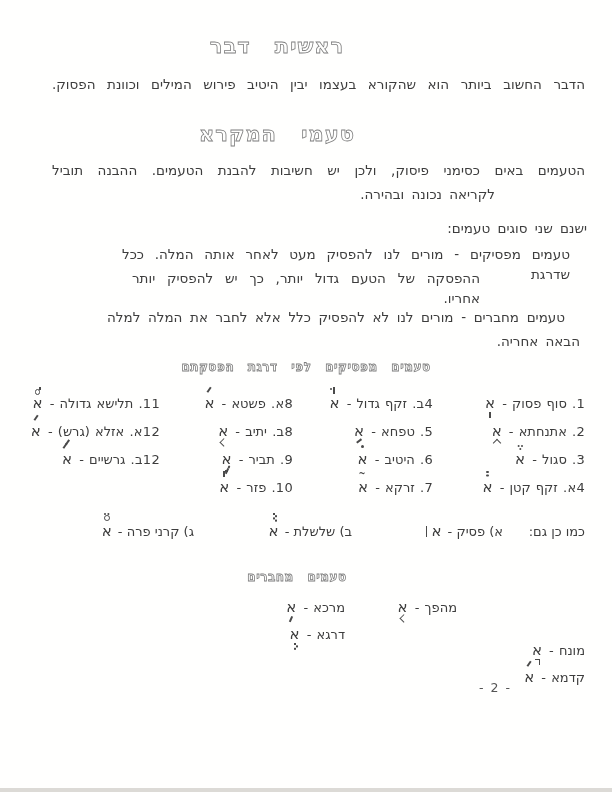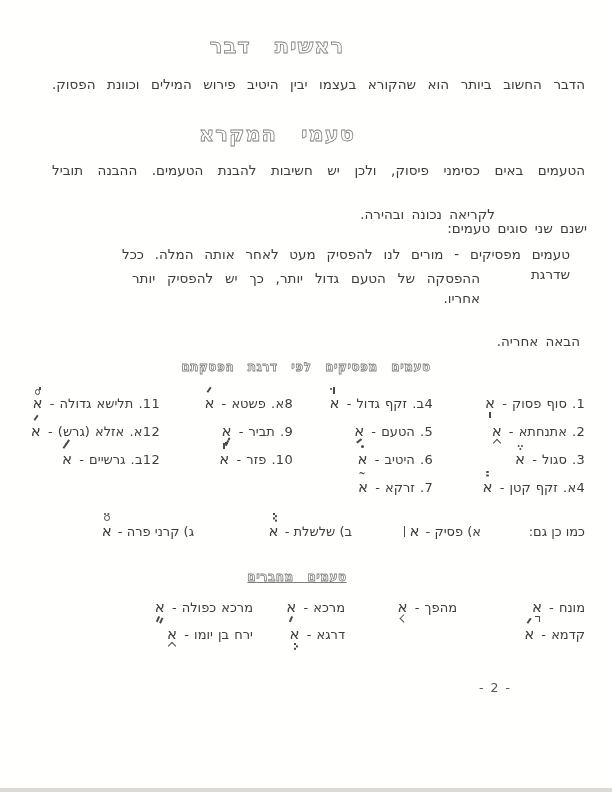--- a/index.html
+++ b/index.html
@@ -73,79 +73,77 @@
 
 <div id="page">
 
   <div class="abs ttl ttl-big" style="top:34px;right:58px;left:0;">ראשית דבר</div>
 
   <div class="abs para jst" style="top:74px;right:27px;left:25px;">הדבר החשוב ביותר הוא שהקורא בעצמו יבין היטיב פירוש המילים וכוונת הפסוק.</div>
 
   <div class="abs ttl ttl-big" style="top:122px;right:58px;left:0;">טעמי המקרא</div>
 
   <div class="abs para jst" style="top:160px;right:27px;left:25px;">הטעמים באים כסימני פיסוק, ולכן יש חשיבות להבנת הטעמים. ההבנה תוביל</div>
-  <div class="abs para ral" style="top:184px;right:117px;left:200px;margin-top:20px;">לקריאה נכונה ובהירה.</div>
+  <div class="abs para ral" style="top:184px;right:117px;left:200px;">לקריאה נכונה ובהירה.</div>
 
   <div class="abs para ral" style="top:218px;right:25px;left:300px;text-align:right;">ישנם שני סוגים טעמים:</div>
 
   <div class="abs para jst" style="top:244px;right:42px;left:95px;">טעמים מפסיקים - מורים לנו להפסיק מעט לאחר אותה המלה. ככל שדרגת</div>
   <div class="abs para jst" style="top:268px;right:132px;left:105px;">ההפסקה של הטעם גדול יותר, כך יש להפסיק יותר אחריו.</div>
 
+  <div class="abs para jst" style="top:307px;right:47px;left:80px;">טעמים מחברים - מורים לנו לא להפסיק כלל אלא לחבר את המלה למלה</div>
   <div class="abs para ctr" style="top:331px;right:32px;left:0;">הבאה אחריה.</div>
 
   <div class="abs ttl ttl-sec" style="top:360px;right:0;left:0;">טעמים מפסיקים לפי דרגת הפסקתם</div>
 
   <div id="disj-table" class="abs" style="top:396px;left:0;right:0;height:118px;">
       <div class="acc-col" style="right: 27px;">
         <div class="acc-cell" dir="rtl"><span class="num">1.</span> <span class="nm">סוף פסוק</span> - <span><span class="ex"><span class="aleph">א</span><i class="mk pos-below sh-barv"></i></span></span></div>
         <div class="acc-cell" dir="rtl"><span class="num">2.</span> <span class="nm">אתנחתא</span> - <span><span class="ex"><span class="aleph">א</span><i class="mk pos-below sh-wedge"></i></span></span></div>
         <div class="acc-cell" dir="rtl"><span class="num">3.</span> <span class="nm">סגול</span> - <span><span class="ex"><span class="aleph">א</span><i class="mk pos-above sh-dots3"></i></span></span></div>
         <div class="acc-cell" dir="rtl"><span class="num">4א.</span> <span class="nm">זקף קטן</span> - <span><span class="ex"><span class="aleph">א</span><i class="mk pos-above lift sh-dots2v"></i></span></span></div>
       </div>
       <div class="acc-col" style="right: 179px;">
         <div class="acc-cell" dir="rtl"><span class="num">4ב.</span> <span class="nm">זקף גדול</span> - <span><span class="ex"><span class="aleph">א</span><i class="mk pos-above lift sh-bardot"></i></span></span></div>
-        <div class="acc-cell" dir="rtl"><span class="num">5.</span> <span class="nm">הטעם</span> - <span><span class="ex"><span class="aleph">א</span><i class="mk pos-below sh-diag"></i></span></span></div>
+        <div class="acc-cell" dir="rtl"><span class="num">5.</span> <span class="nm">טפחא</span> - <span><span class="ex"><span class="aleph">א</span><i class="mk pos-below sh-diag"></i></span></span></div>
         <div class="acc-cell" dir="rtl"><span class="num">6.</span> <span class="nm">היטיב</span> - <span><span class="ex"><span class="aleph">א</span><i class="mk pos-above sh-dot"></i></span></span></div>
         <div class="acc-cell" dir="rtl"><span class="num">7.</span> <span class="nm">זרקא</span> - <span><span class="ex"><span class="aleph">א</span><i class="mk pos-above lift sh-tilde">~</i></span></span></div>
       </div>
       <div class="acc-col" style="right: 319px;">
         <div class="acc-cell" dir="rtl"><span class="num">8א.</span> <span class="nm">פשטא</span> - <span><span class="ex"><span class="aleph">א</span><i class="mk pos-above sh-diagst"></i></span></span></div>
+        <div class="acc-cell" dir="rtl"><span class="num">8ב.</span> <span class="nm">יתיב</span> - <span><span class="ex"><span class="aleph">א</span><i class="mk pos-below sh-chevl"></i></span></span></div>
         <div class="acc-cell" dir="rtl"><span class="num">9.</span> <span class="nm">תביר</span> - <span><span class="ex"><span class="aleph">א</span><i class="mk pos-below sh-tevir"></i></span></span></div>
         <div class="acc-cell" dir="rtl"><span class="num">10.</span> <span class="nm">פזר</span> - <span><span class="ex"><span class="aleph">א</span><i class="mk pos-above lift sh-pazer"></i></span></span></div>
       </div>
       <div class="acc-col" style="right: 452px;">
         <div class="acc-cell" dir="rtl"><span class="num">11.</span> <span class="nm">תלישא גדולה</span> - <span><span class="ex"><span class="aleph">א</span><i class="mk pos-above sh-circstem-l"></i></span></span></div>
         <div class="acc-cell" dir="rtl"><span class="num">12א.</span> <span class="nm">אזלא (גרש)</span> - <span><span class="ex"><span class="aleph">א</span><i class="mk pos-above sh-diagst"></i></span></span></div>
         <div class="acc-cell" dir="rtl"><span class="num">12ב.</span> <span class="nm">גרשיים</span> - <span><span class="ex"><span class="aleph">א</span><i class="mk pos-above sh-diag2"></i></span></span></div>
       </div>
     </div>
 
   <div class="abs" style="top:524px;left:0;right:0;height:22px;">
     <span class="extra" style="right:27px;">כמו כן גם:</span>
-    <span id="extra-slot-0" class="extra" style="right:131px;"><span>א) פסיק - </span><span><span class="ex"><span class="aleph">א</span></span><span class="paseq"></span></span></span>
+    <span id="extra-slot-0" class="extra" style="right:109px;"><span>א) פסיק - </span><span><span class="ex"><span class="aleph">א</span></span><span class="paseq"></span></span></span>
     <span id="extra-slot-1" class="extra" style="right:260px;"><span>ב) שלשלת - </span><span><span class="ex"><span class="aleph">א</span><i class="mk pos-above tall sh-zigzag"></i></span></span></span>
     <span id="extra-slot-2" class="extra" style="right:418px;"><span>ג) קרני פרה - </span><span><span class="ex"><span class="aleph">א</span><i class="mk pos-above lift sh-qarney"></i></span></span></span>
   </div>
 
-  <div class="abs ttl ttl-sec" style="top:570px;right:18px;left:0;text-decoration:underline;">טעמים מחברים</div>
+  <div class="abs ttl ttl-sec" style="top:570px;right:18px;left:0;">טעמים מחברים</div>
 
   <div id="conj-table" class="abs conj" style="top:600px;left:0;right:0;height:58px;">
-      <div class="acc-col" style="right: 27px;">
+      <div class="acc-col" style="right: 27px; margin-top: 43px;">
         <div class="acc-cell" dir="rtl"><span class="nm">מונח</span> - <span><span class="ex"><span class="aleph">א</span><i class="mk pos-below sh-munach"></i></span></span></div>
         <div class="acc-cell" dir="rtl"><span class="nm">קדמא</span> - <span><span class="ex"><span class="aleph">א</span><i class="mk pos-above sh-diagst"></i></span></span></div>
       </div>
       <div class="acc-col" style="right: 155px; margin-left: 34px;">
         <div class="acc-cell" dir="rtl"><span class="nm">מהפך</span> - <span><span class="ex"><span class="aleph">א</span><i class="mk pos-below sh-chevl"></i></span></span></div>
       </div>
       <div class="acc-col" style="right: 267px;">
         <div class="acc-cell" dir="rtl"><span class="nm">מרכא</span> - <span><span class="ex"><span class="aleph">א</span><i class="mk pos-below sh-mercha"></i></span></span></div>
         <div class="acc-cell" dir="rtl"><span class="nm">דרגא</span> - <span><span class="ex"><span class="aleph">א</span><i class="mk pos-below sh-darga"></i></span></span></div>
       </div>
-      <div class="acc-col" style="right: 359px;">
-        <div class="acc-cell" dir="rtl"><span class="nm">מרכא כפולה</span> - <span><span class="ex"><span class="aleph">א</span><i class="mk pos-below sh-mercha2"></i></span></span></div>
-        <div class="acc-cell" dir="rtl"><span class="nm">ירח בן יומו</span> - <span><span class="ex"><span class="aleph">א</span><i class="mk pos-below sh-wedge"></i></span></span></div>
-      </div>
     </div>
 
   <div class="abs para ctr" style="top:678px;right:102px;left:0;font-size:12.5px;color:#555;">- 2 -</div>
 
   <div class="bottom-edge"></div>
 </div>
 
 </body></html>

